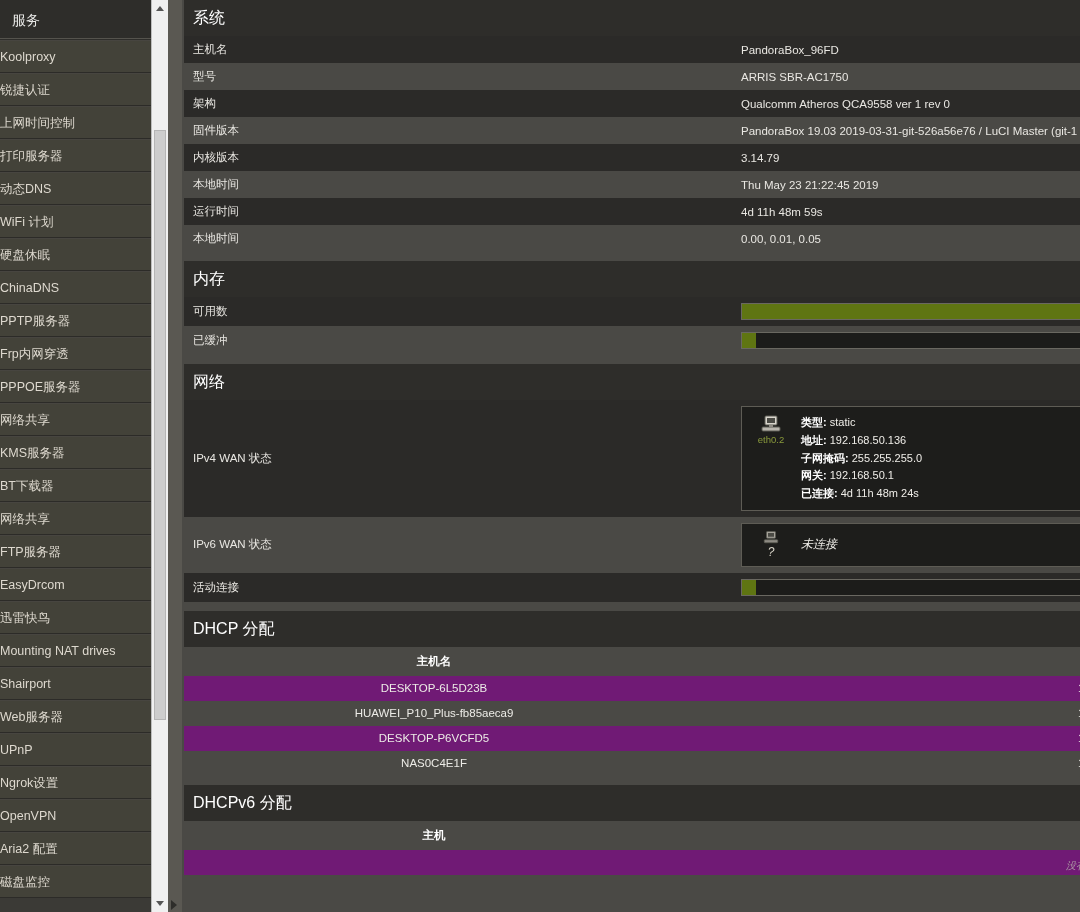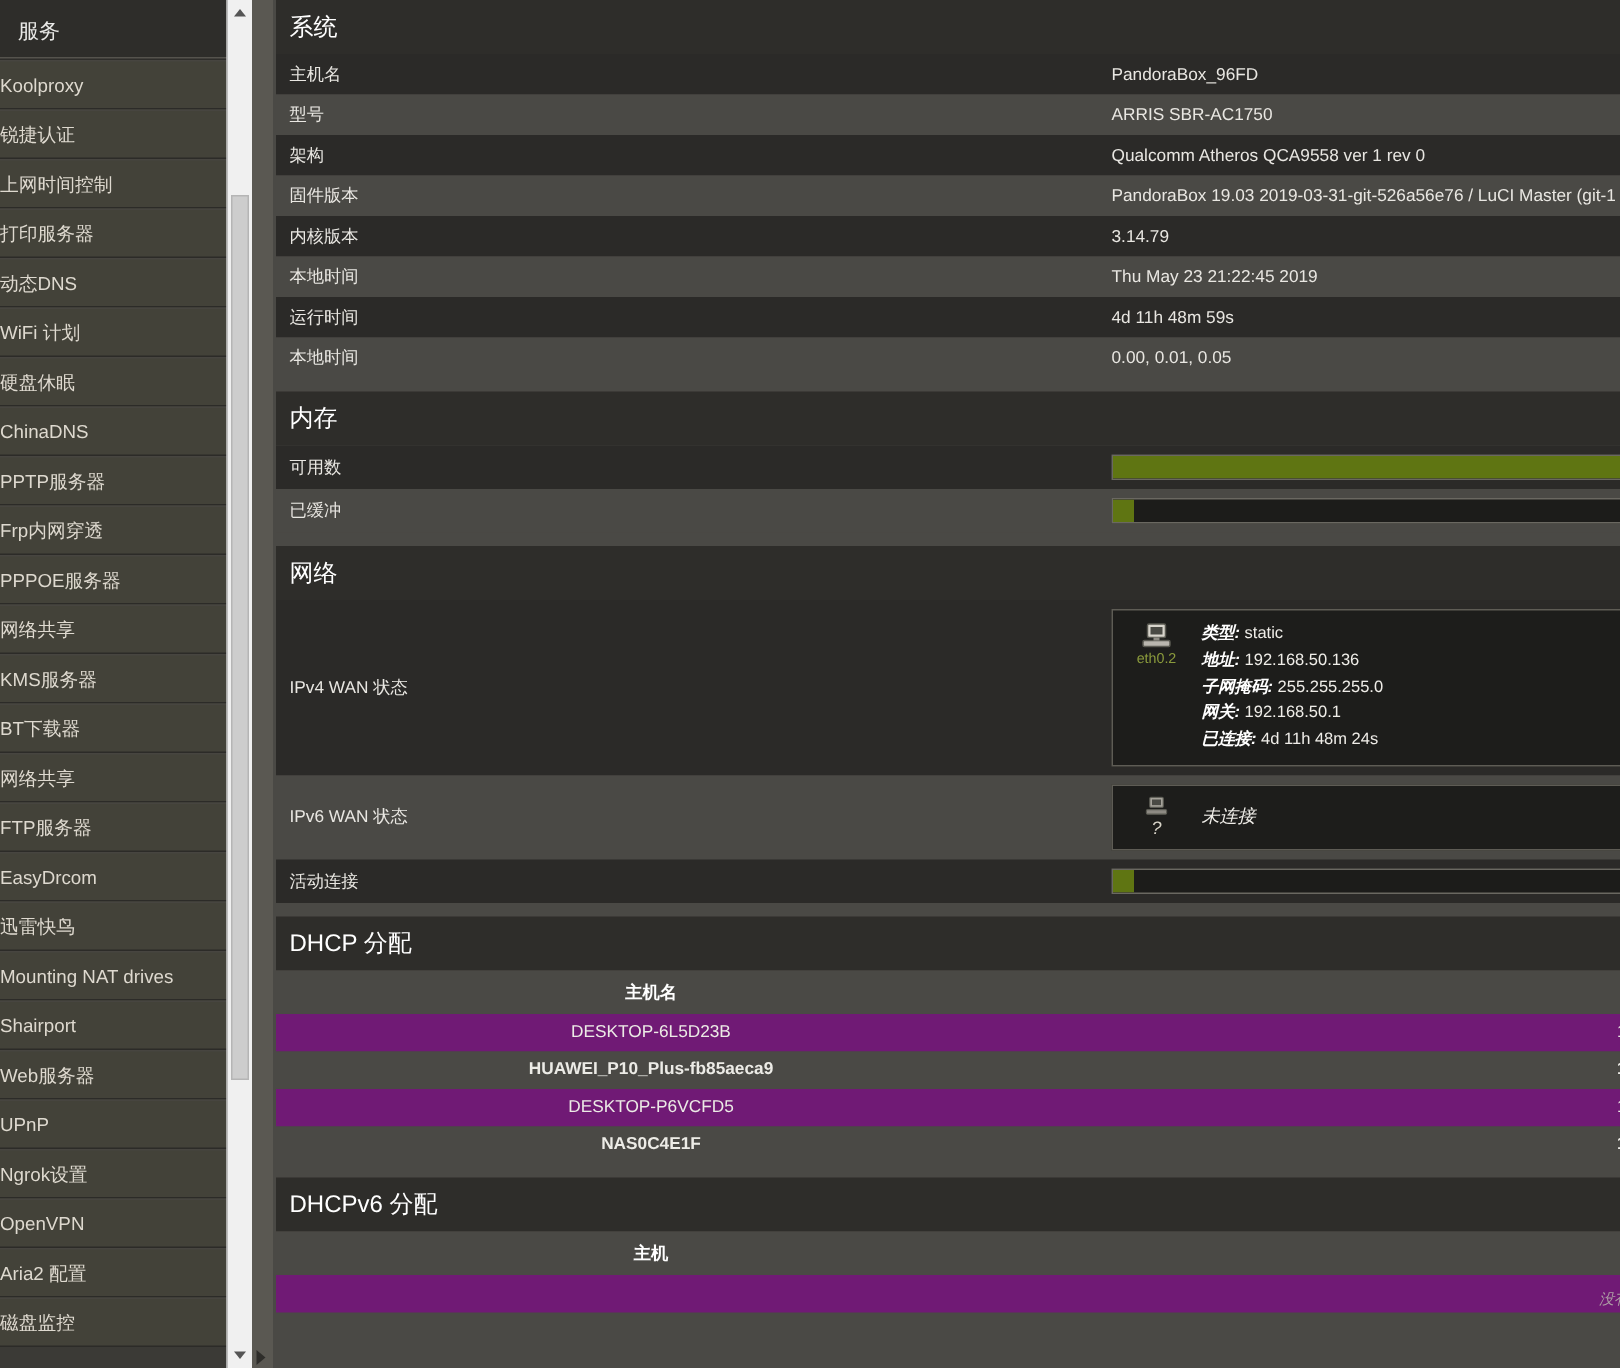--- a/index.html
+++ b/index.html
@@ -140,34 +140,34 @@
   .nic {
     width: 42px; flex: 0 0 42px;
     text-align: center;
     color: #8a9a3c;
     font-size: 9.5px;
     line-height: 1.15;
   }
   .nic .glyph { display:block; margin: 0 auto 1px; }
   .nic .qmark { color:#d8d4c8; font-size: 12px; font-style: italic; display:block; }
   .netlines { font-size: 11px; color: #efedE8; line-height: 1.62; }
-  .netlines b { font-weight: bold; color: #ffffff; font-style: italic; }
+  .netlines b { font-weight: bold; color: #ffffff; }
   .disconnected { font-size: 12px; font-style: italic; color: #efede8; }
 
   
   table.dh { width: 100%; border-collapse: collapse; table-layout: fixed; }
   table.dh th {
     font-size: 11.5px; color: #ffffff; font-weight: bold;
     background: #4a4945; padding: 7px 0; height: 25px;
   }
   table.dh td {
     font-size: 11.5px; color: #ecebe6; padding: 6px 0; height: 25px;
   }
   table.dh tr.odd td  { background: #701a75; }
-  table.dh tr.even td { background: #4a4945; font-weight: bold; }
+  table.dh tr.even td { background: #4a4945; }
   .c-host { text-align: center; }
   .c-ip   { text-align: right; padding-right: 26px !important; }
   .empty-row td { height: 38px; position: relative; }
   .empty-note {
     position: absolute; right: 38px; top: 9px;
     font-size: 10px; color: #b8b5ad; font-style: italic;
     opacity: .85;
   }
 </style>
 </head>

